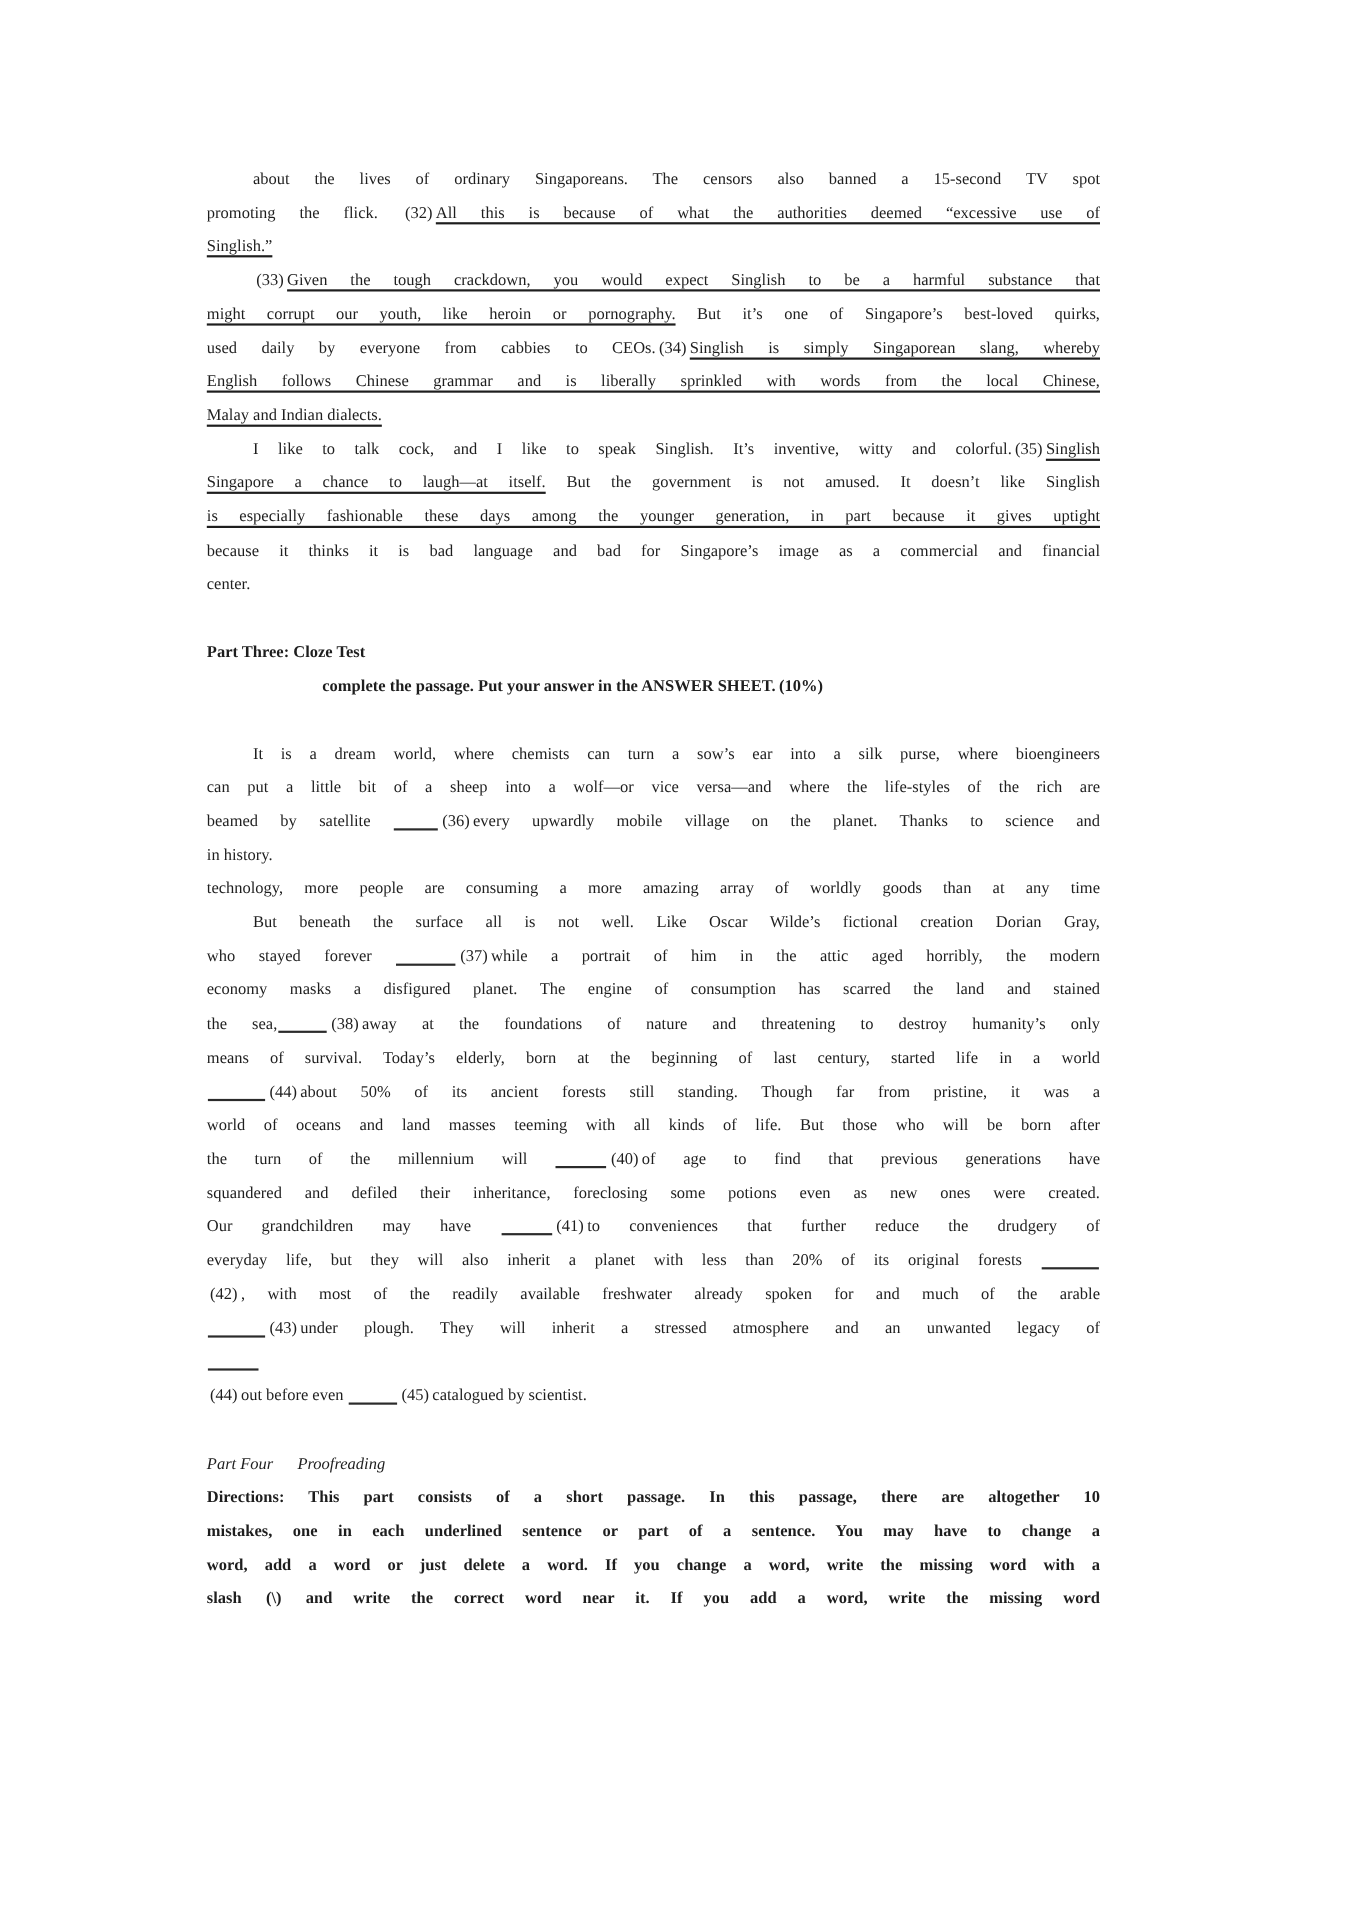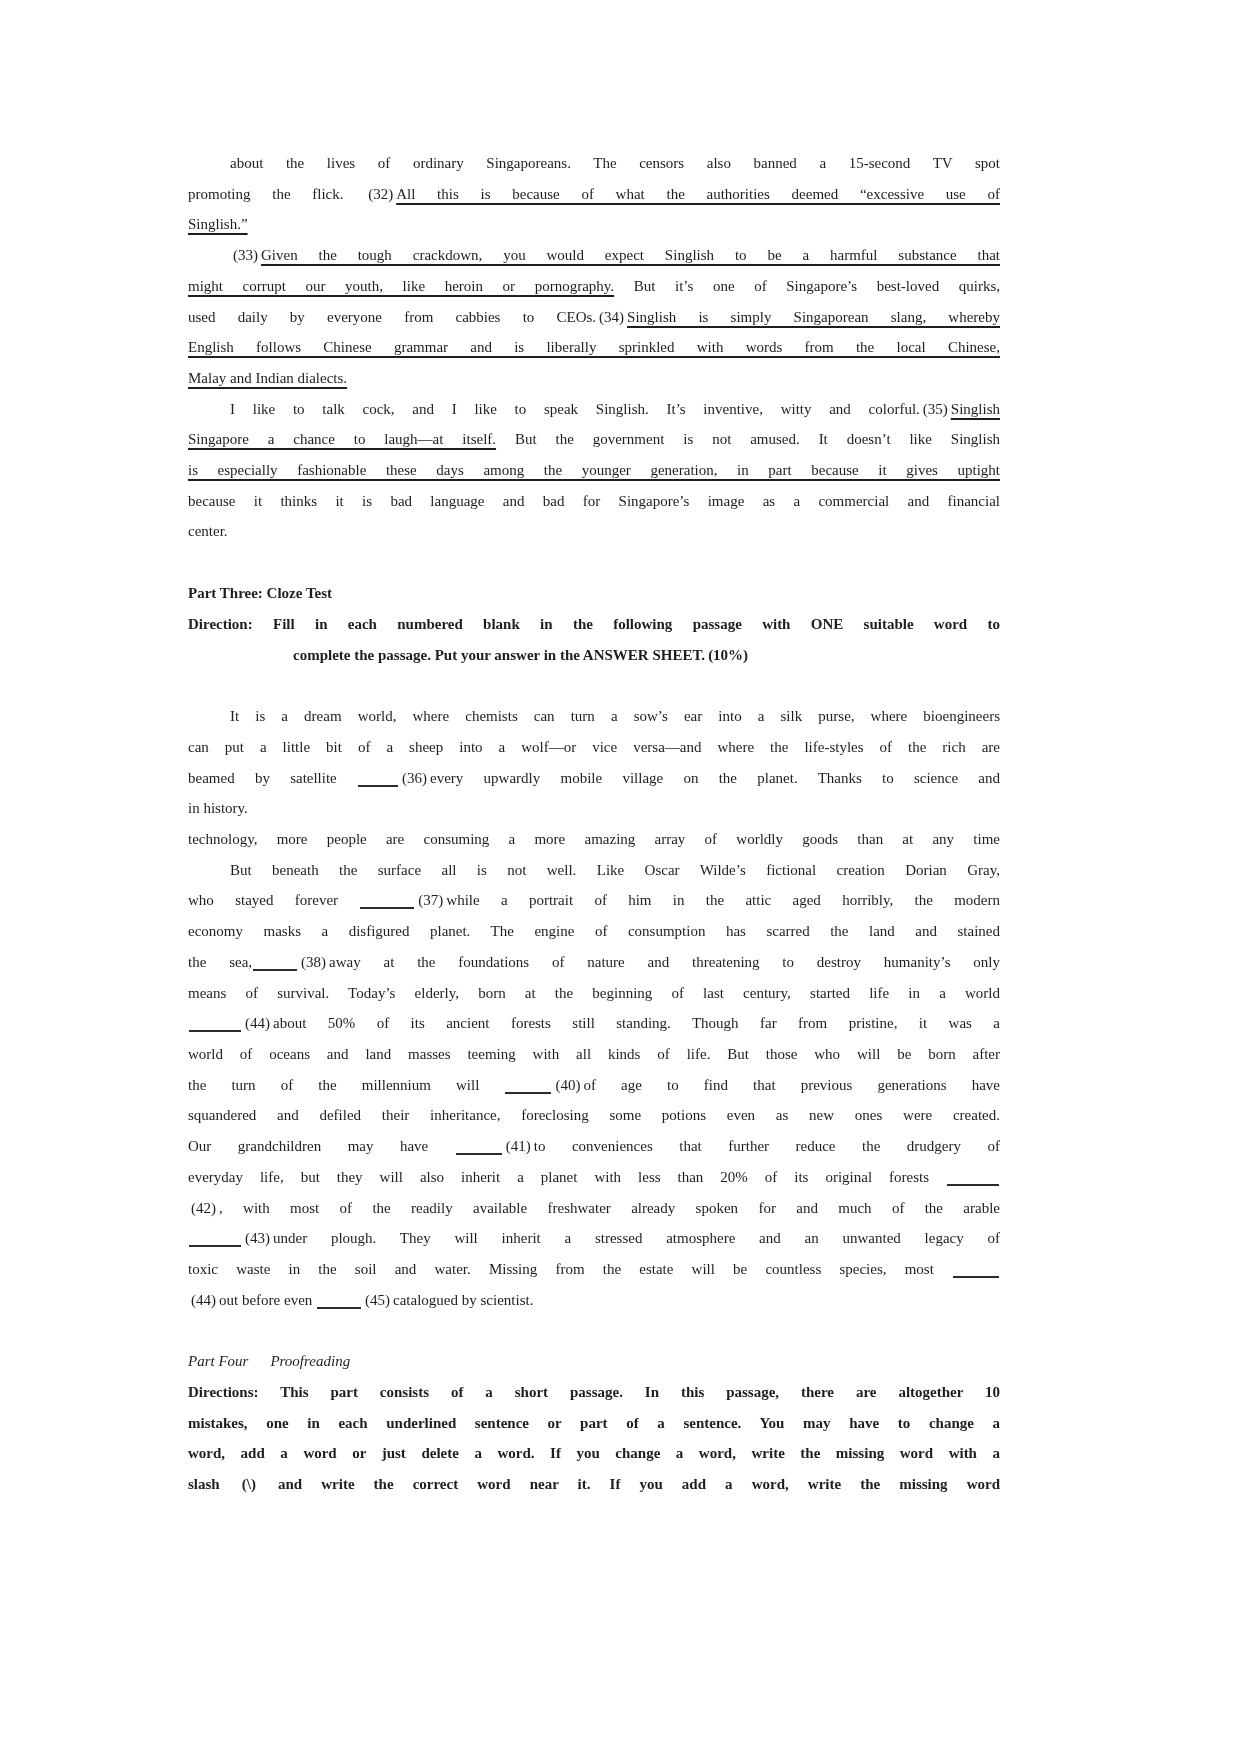--- a/index.html
+++ b/index.html
@@ -52,21 +52,20 @@
       <div class="line just"><span class="seg-u">English follows Chinese grammar and is liberally sprinkled with words from the local Chinese,</span></div>
       <div class="line"><span class="seg-u">Malay and Indian dialects.</span></div>
       <div class="line just" style="padding-left: 42px;"><span class="seg-t">I like to talk cock, and I like to speak Singlish. It’s inventive, witty and colorful.</span><span class="seg-num">(35)</span><span class="seg-u">Singlish</span></div>
       <div class="line just"><span class="seg-u">Singapore a chance to laugh—at itself.</span><span class="seg-t"> But the government is not amused. It doesn’t like Singlish</span></div>
       <div class="line just"><span class="seg-u">is especially fashionable these days among the younger generation, in part because it gives uptight</span></div>
       <div class="line just"><span class="seg-t">because it thinks it is bad language and bad for Singapore’s image as a commercial and financial</span></div>
       <div class="line"><span class="seg-t">center.</span></div>
     </div>
     <div>
       <div class="line bold" style="margin-top: 31px;"><span class="seg-t">Part Three: Cloze Test</span></div>
-      <div class="line just bold"><span class="seg-t">Direction: Fill in each numbered blank in the following passage with ONE suitable word to</span></div>
       <div class="line bold" style="padding-left: 105px;"><span class="seg-t">complete the passage. Put your answer in the ANSWER SHEET.</span><span class="seg-num">(10%)</span></div>
     </div>
     <div>
       <div class="line just" style="padding-left: 42px; margin-top: 31px;"><span class="seg-t">It is a dream world, where chemists can turn a sow’s ear into a silk purse, where bioengineers</span></div>
       <div class="line just"><span class="seg-t">can put a little bit of a sheep into a wolf—or vice versa—and where the life-styles of the rich are</span></div>
       <div class="line just"><span class="seg-t">beamed by satellite </span><span class="blank" style="width: 40px;"></span><span class="seg-num">(36)</span><span class="seg-t">every upwardly mobile village on the planet. Thanks to science and</span></div>
       <div class="line"><span class="seg-t">in history.</span></div>
       <div class="line just"><span class="seg-t">technology, more people are consuming a more amazing array of worldly goods than at any time</span></div>
       <div class="line just" style="padding-left: 42px;"><span class="seg-t">But beneath the surface all is not well. Like Oscar Wilde’s fictional creation Dorian Gray,</span></div>
       <div class="line just"><span class="seg-t">who stayed forever </span><span class="blank" style="width: 54px;"></span><span class="seg-num">(37)</span><span class="seg-t">while a portrait of him in the attic aged horribly, the modern</span></div>
@@ -74,21 +73,21 @@
       <div class="line just"><span class="seg-t">the sea,</span><span class="blank" style="width: 44px;"></span><span class="seg-num">(38)</span><span class="seg-t">away at the foundations of nature and threatening to destroy humanity’s only</span></div>
       <div class="line just"><span class="seg-t">means of survival. Today’s elderly, born at the beginning of last century, started life in a world</span></div>
       <div class="line just"><span class="blank" style="width: 52px;"></span><span class="seg-num">(44)</span><span class="seg-t">about 50% of its ancient forests still standing. Though far from pristine, it was a</span></div>
       <div class="line just"><span class="seg-t">world of oceans and land masses teeming with all kinds of life. But those who will be born after</span></div>
       <div class="line just"><span class="seg-t">the turn of the millennium will </span><span class="blank" style="width: 46px;"></span><span class="seg-num">(40)</span><span class="seg-t">of age to find that previous generations have</span></div>
       <div class="line just"><span class="seg-t">squandered and defiled their inheritance, foreclosing some potions even as new ones were created.</span></div>
       <div class="line just"><span class="seg-t">Our grandchildren may have </span><span class="blank" style="width: 46px;"></span><span class="seg-num">(41)</span><span class="seg-t">to conveniences that further reduce the drudgery of</span></div>
       <div class="line just"><span class="seg-t">everyday life, but they will also inherit a planet with less than 20% of its original forests </span><span class="blank" style="width: 52px;"></span></div>
       <div class="line just"><span class="seg-num">(42)</span><span class="seg-t">, with most of the readily available freshwater already spoken for and much of the arable</span></div>
       <div class="line just"><span class="blank" style="width: 52px;"></span><span class="seg-num">(43)</span><span class="seg-t">under plough. They will inherit a stressed atmosphere and an unwanted legacy of</span></div>
-      <div class="line just"><span class="seg-t">toxic waste in the soil and water. Missing from the estate will be countless species, most </span><span class="blank" style="width: 46px;"></span></div>
+      <div class="line just"><span class="blank" style="width: 46px;"></span></div>
       <div class="line"><span class="seg-num">(44)</span><span class="seg-t">out before even </span><span class="blank" style="width: 44px;"></span><span class="seg-num">(45)</span><span class="seg-t">catalogued by scientist.</span></div>
     </div>
     <div>
       <div class="line" style="margin-top: 31px; font-style: italic;"><span class="seg-t">Part Four</span><span class="spacer" style="width: 22px;"></span><span class="seg-t">Proofreading</span></div>
       <div class="line just bold"><span class="seg-t">Directions: This part consists of a short passage. In this passage, there are altogether 10</span></div>
       <div class="line just bold"><span class="seg-t">mistakes, one in each underlined sentence or part of a sentence. You may have to change a</span></div>
       <div class="line just bold"><span class="seg-t">word, add a word or just delete a word. If you change a word, write the missing word with a</span></div>
       <div class="line just bold"><span class="seg-t">slash </span><span class="seg-num">(\)</span><span class="seg-t"> and write the correct word near it. If you add a word, write the missing word</span></div>
     </div>
   </div>

